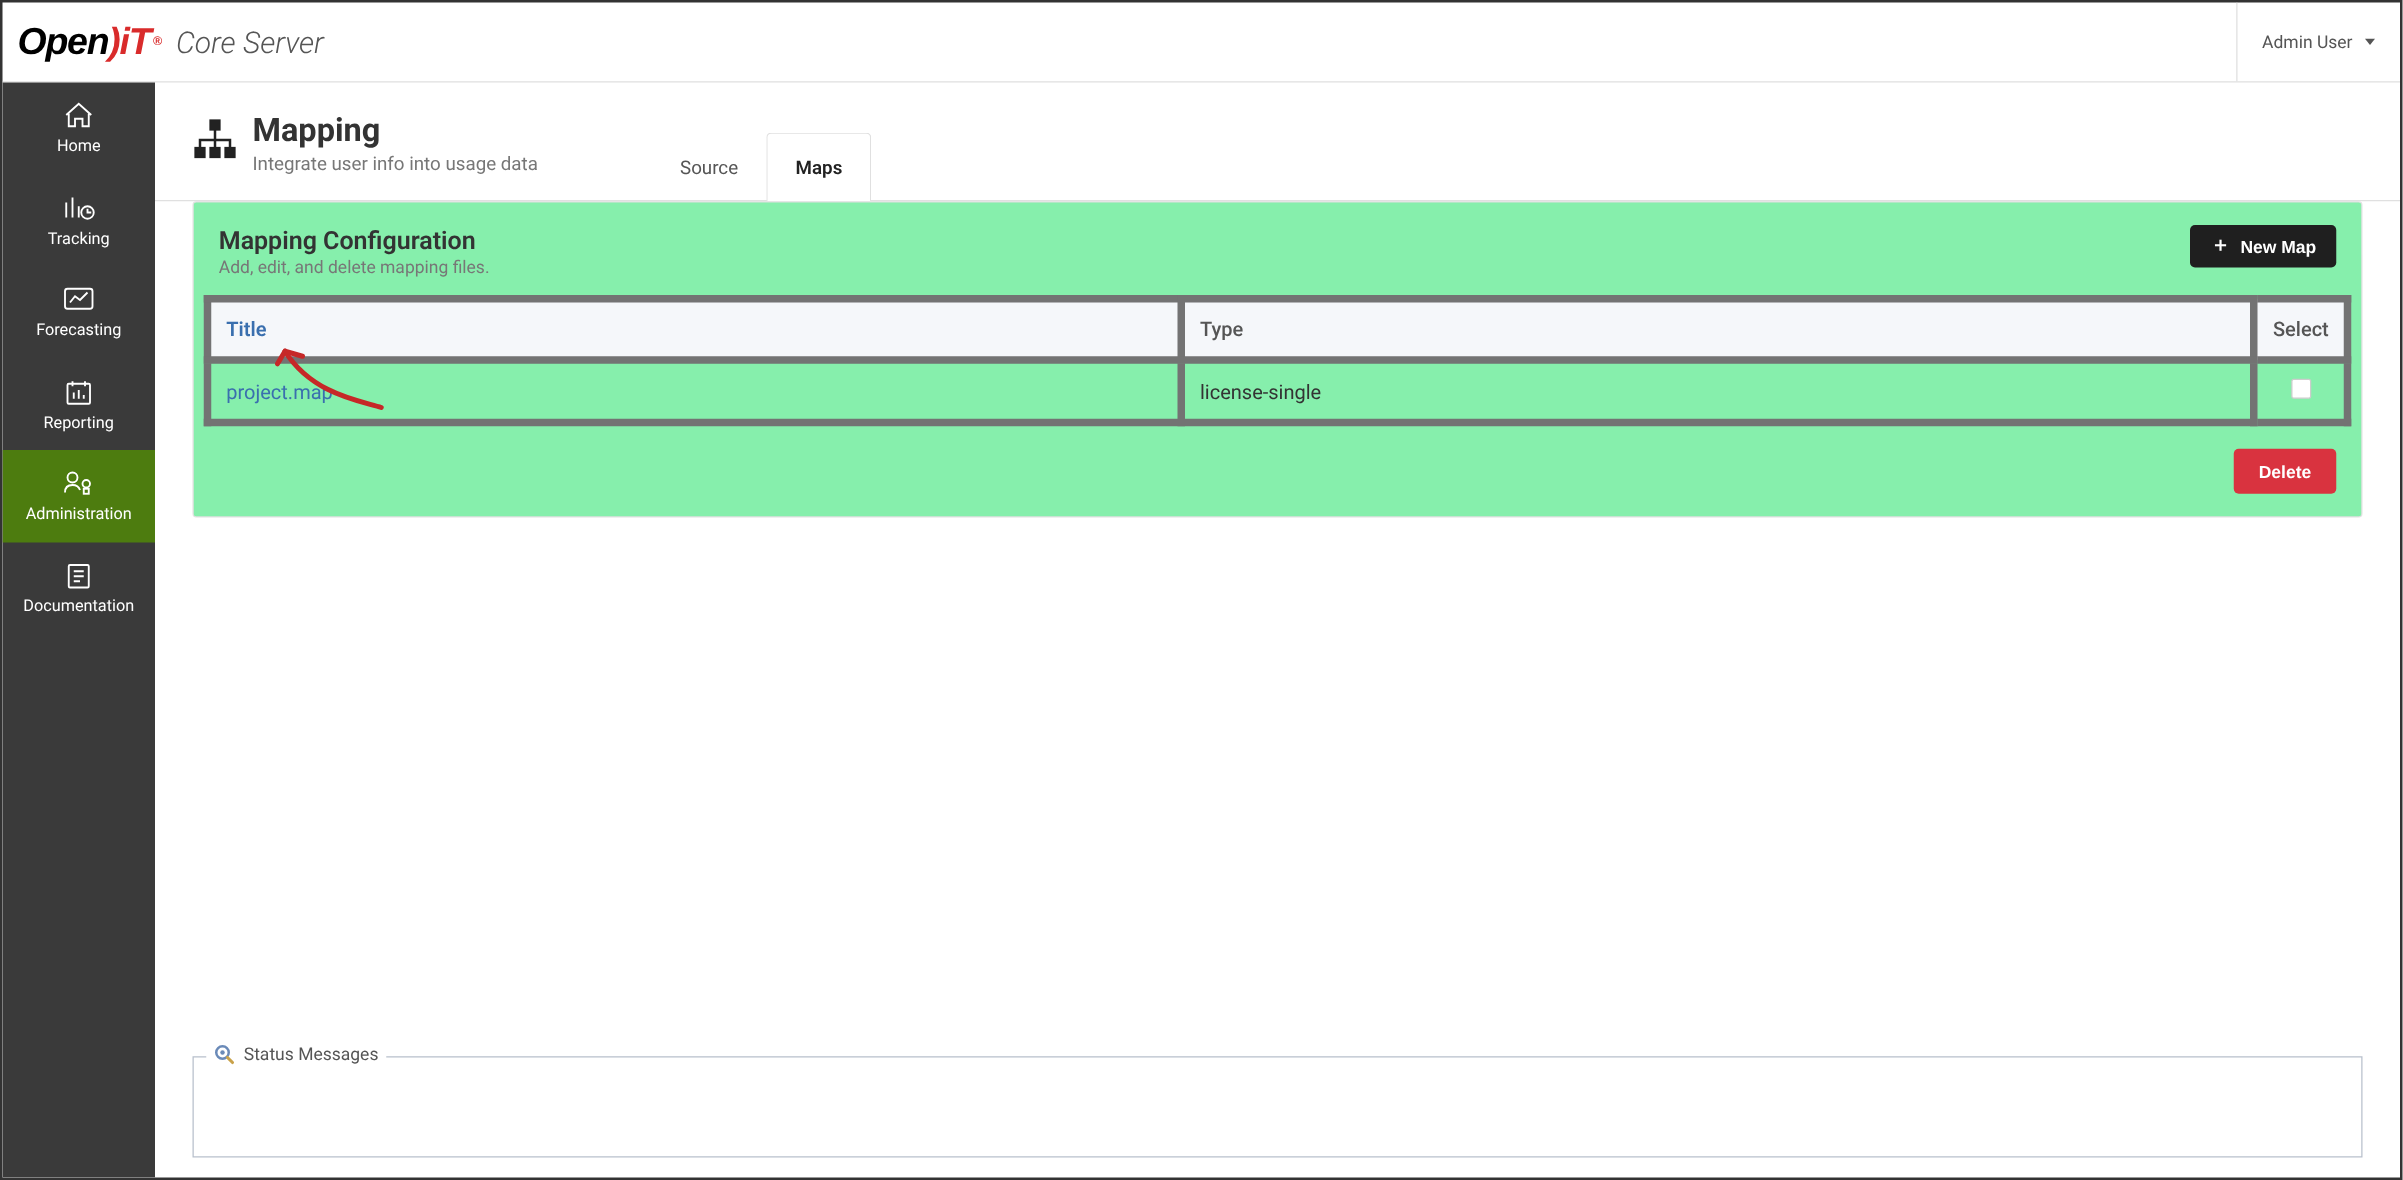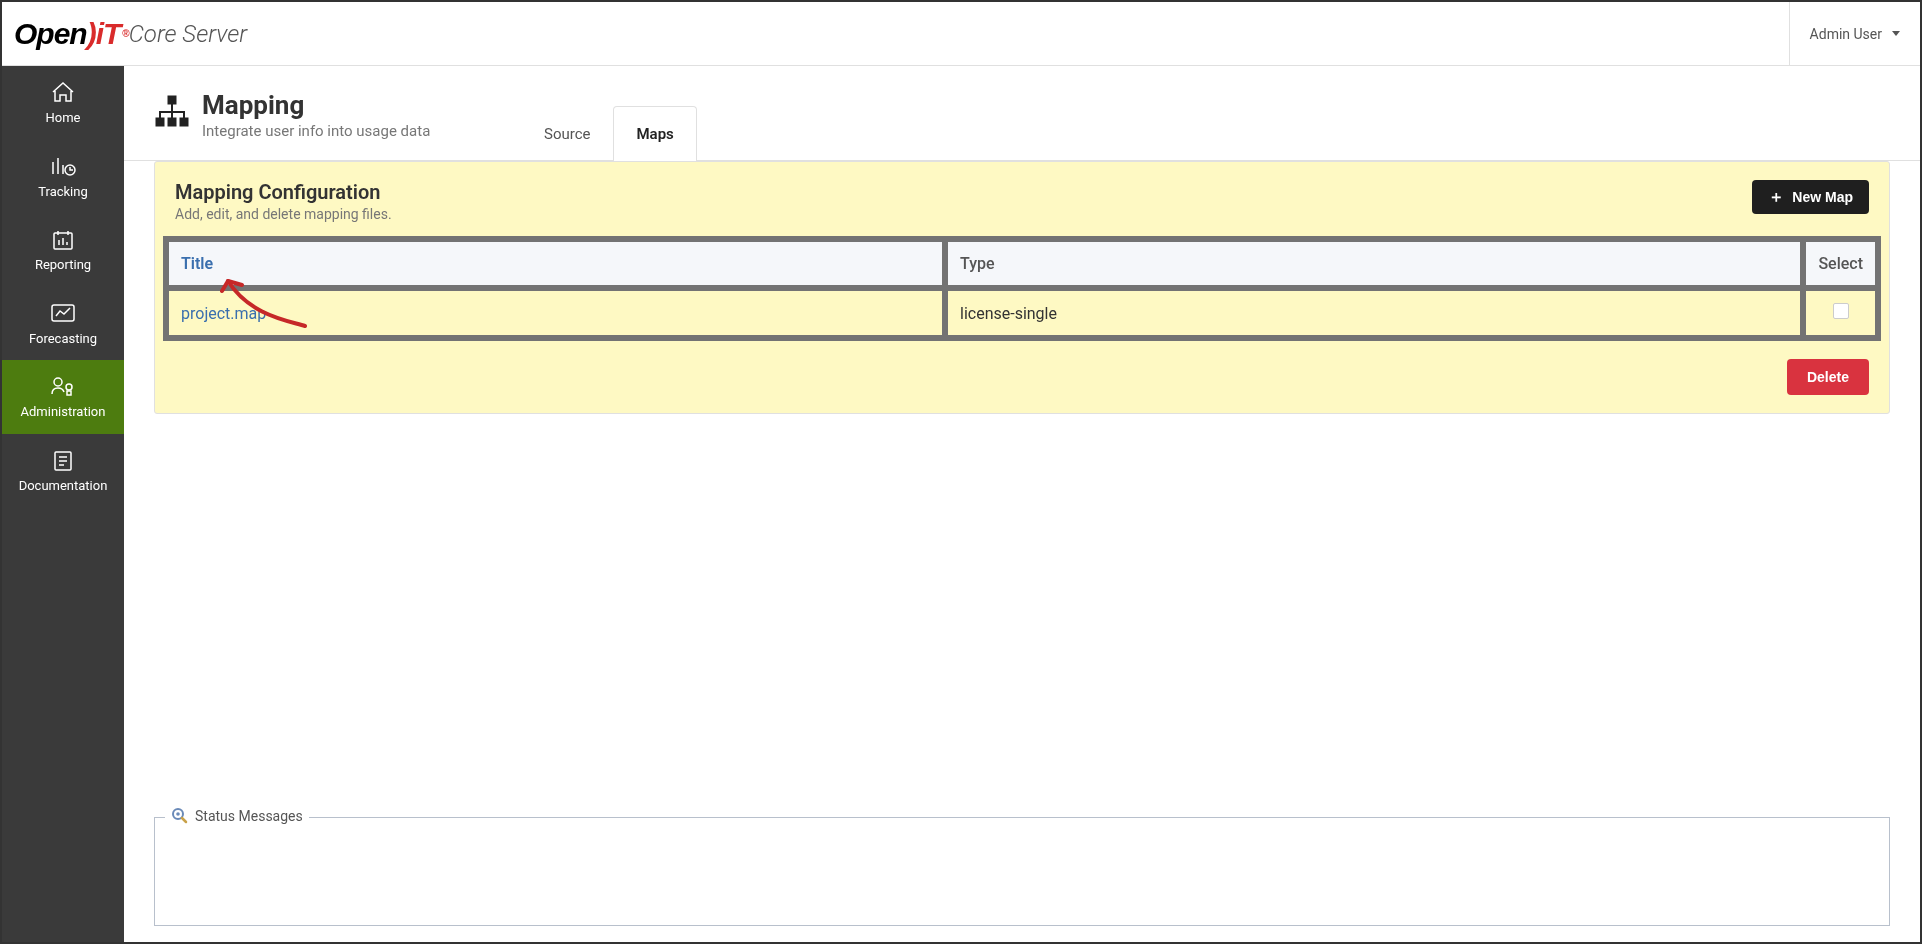--- a/index.html
+++ b/index.html
@@ -21,20 +21,21 @@
     display: flex;
     align-items: center;
     justify-content: space-between;
     height: 64px;
     border-bottom: 1px solid #e0e0e0;
     padding: 0 0 0 12px;
   }
   .logo-area {
     display: flex;
     align-items: center;
+    gap: 12px;
   }
   .logo {
     font-weight: 900;
     font-style: italic;
     font-size: 30px;
     font-family: Arial, sans-serif;
     color: #000;
     letter-spacing: -1px;
     display: flex;
     align-items: center;
@@ -146,21 +147,21 @@
   .content {
     padding: 0 30px 10px 30px;
     flex: 1;
     display: flex;
     flex-direction: column;
     position: relative;
   }
   .card {
     border: 1px solid #e0e0e0;
     border-radius: 3px;
-    background: #fef9c3;
+    background: #86efac;
     margin-top: 0;
   }
   .card-header {
     display: flex;
     justify-content: space-between;
     align-items: flex-start;
     padding: 18px 20px 14px 20px;
   }
   .card-header h2 { font-size: 20px; font-weight: 600; }
   .card-header .sub { color: #777; font-size: 14px; margin-top: 2px; }
@@ -218,21 +219,21 @@
   .arrow-annot {
     position: absolute;
     pointer-events: none;
   }
 
   
   .status-box {
     margin-top: auto;
     border: 1px solid #b8c0cc;
     position: relative;
-    height: 109px;
+    height: 81px;
     margin-bottom: 6px;
   }
   .status-legend {
     position: absolute;
     top: -11px;
     left: 10px;
     background: #fff;
     padding: 0 6px;
     display: flex;
     align-items: center;
@@ -282,31 +283,31 @@
         <div class="sidebar-item">
           <svg width="28" height="24" viewBox="0 0 28 24">
               <path d="M4 20 V8 M9 20 V4 M14 20 V11"></path>
               <circle cx="21" cy="16" r="5"></circle>
               <path d="M21 13 V16 H24"></path>
             </svg>
           <span class="lbl">Tracking</span>
         </div>
         <div class="sidebar-item">
           <svg width="28" height="24" viewBox="0 0 28 24">
+              <rect x="3" y="4" width="22" height="16" rx="2"></rect>
+              <path d="M7 15 L11 10 L15 13 L21 7"></path>
+            </svg>
+          <span class="lbl">Forecasting</span>
+        </div>
+        <div class="sidebar-item">
+          <svg width="28" height="24" viewBox="0 0 28 24">
               <rect x="5" y="6" width="18" height="16" rx="1"></rect>
               <path d="M9 4 V8 M19 4 V8 M10 13 V18 M14 11 V18 M18 15 V18"></path>
             </svg>
           <span class="lbl">Reporting</span>
-        </div>
-        <div class="sidebar-item">
-          <svg width="28" height="24" viewBox="0 0 28 24">
-              <rect x="3" y="4" width="22" height="16" rx="2"></rect>
-              <path d="M7 15 L11 10 L15 13 L21 7"></path>
-            </svg>
-          <span class="lbl">Forecasting</span>
         </div>
         <div class="sidebar-item active">
           <svg width="28" height="24" viewBox="0 0 28 24">
               <circle cx="9" cy="8" r="4"></circle>
               <path d="M3 20 C3 15 6 14 9 14 C12 14 14 15 15 18"></path>
               <circle cx="20" cy="13" r="3"></circle>
               <rect x="18" y="17" width="4" height="4"></rect>
             </svg>
           <span class="lbl">Administration</span>
         </div>

